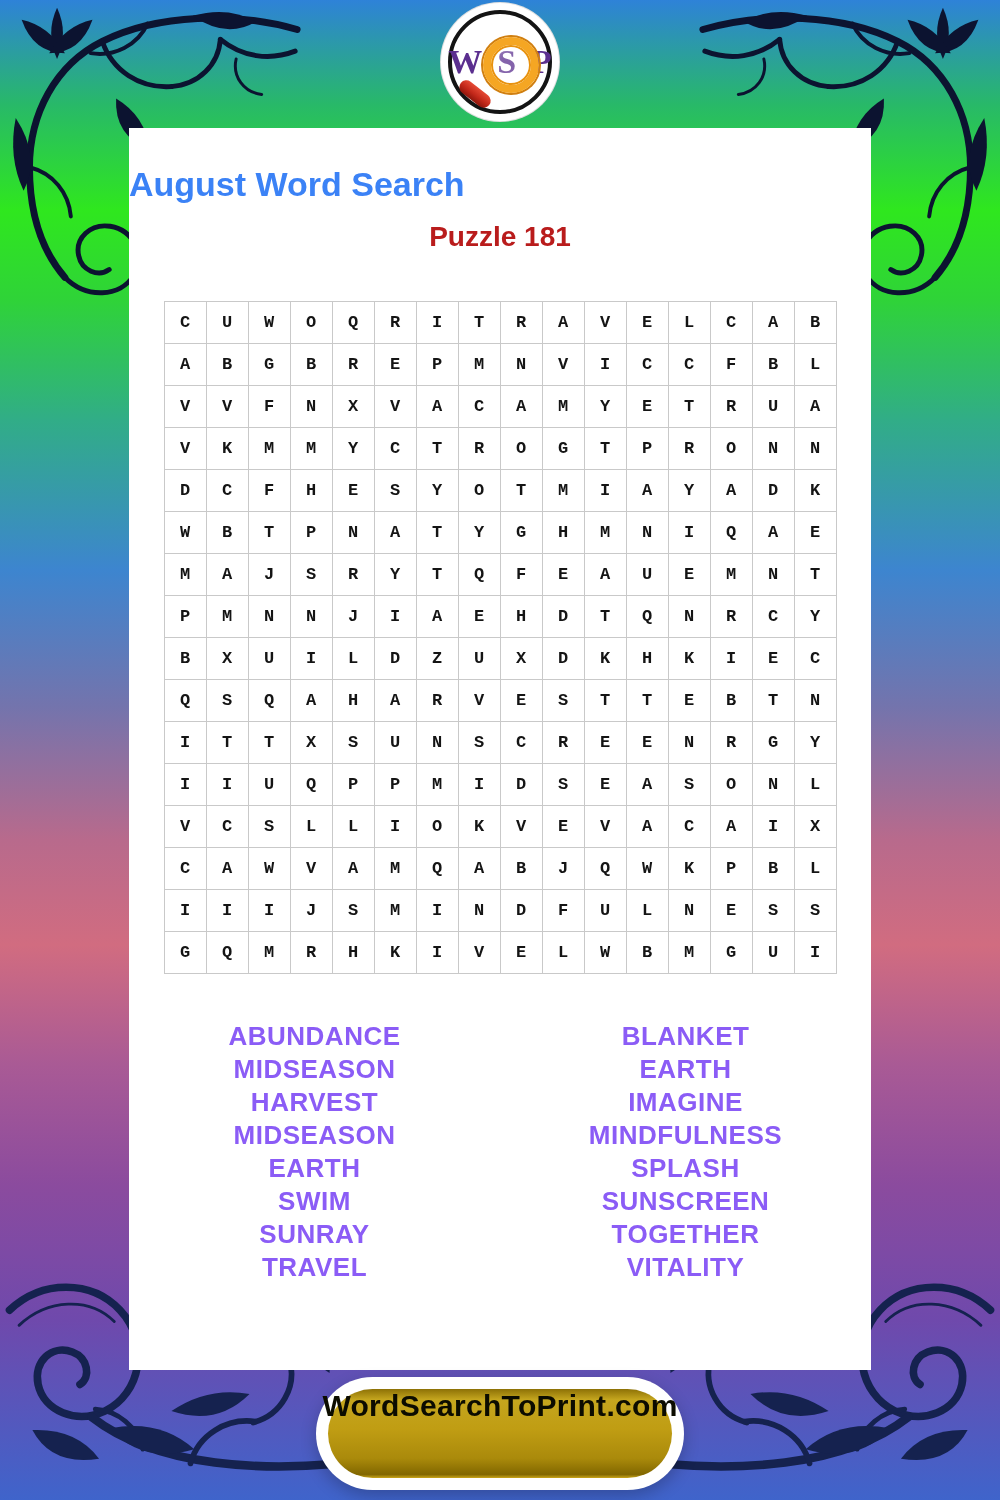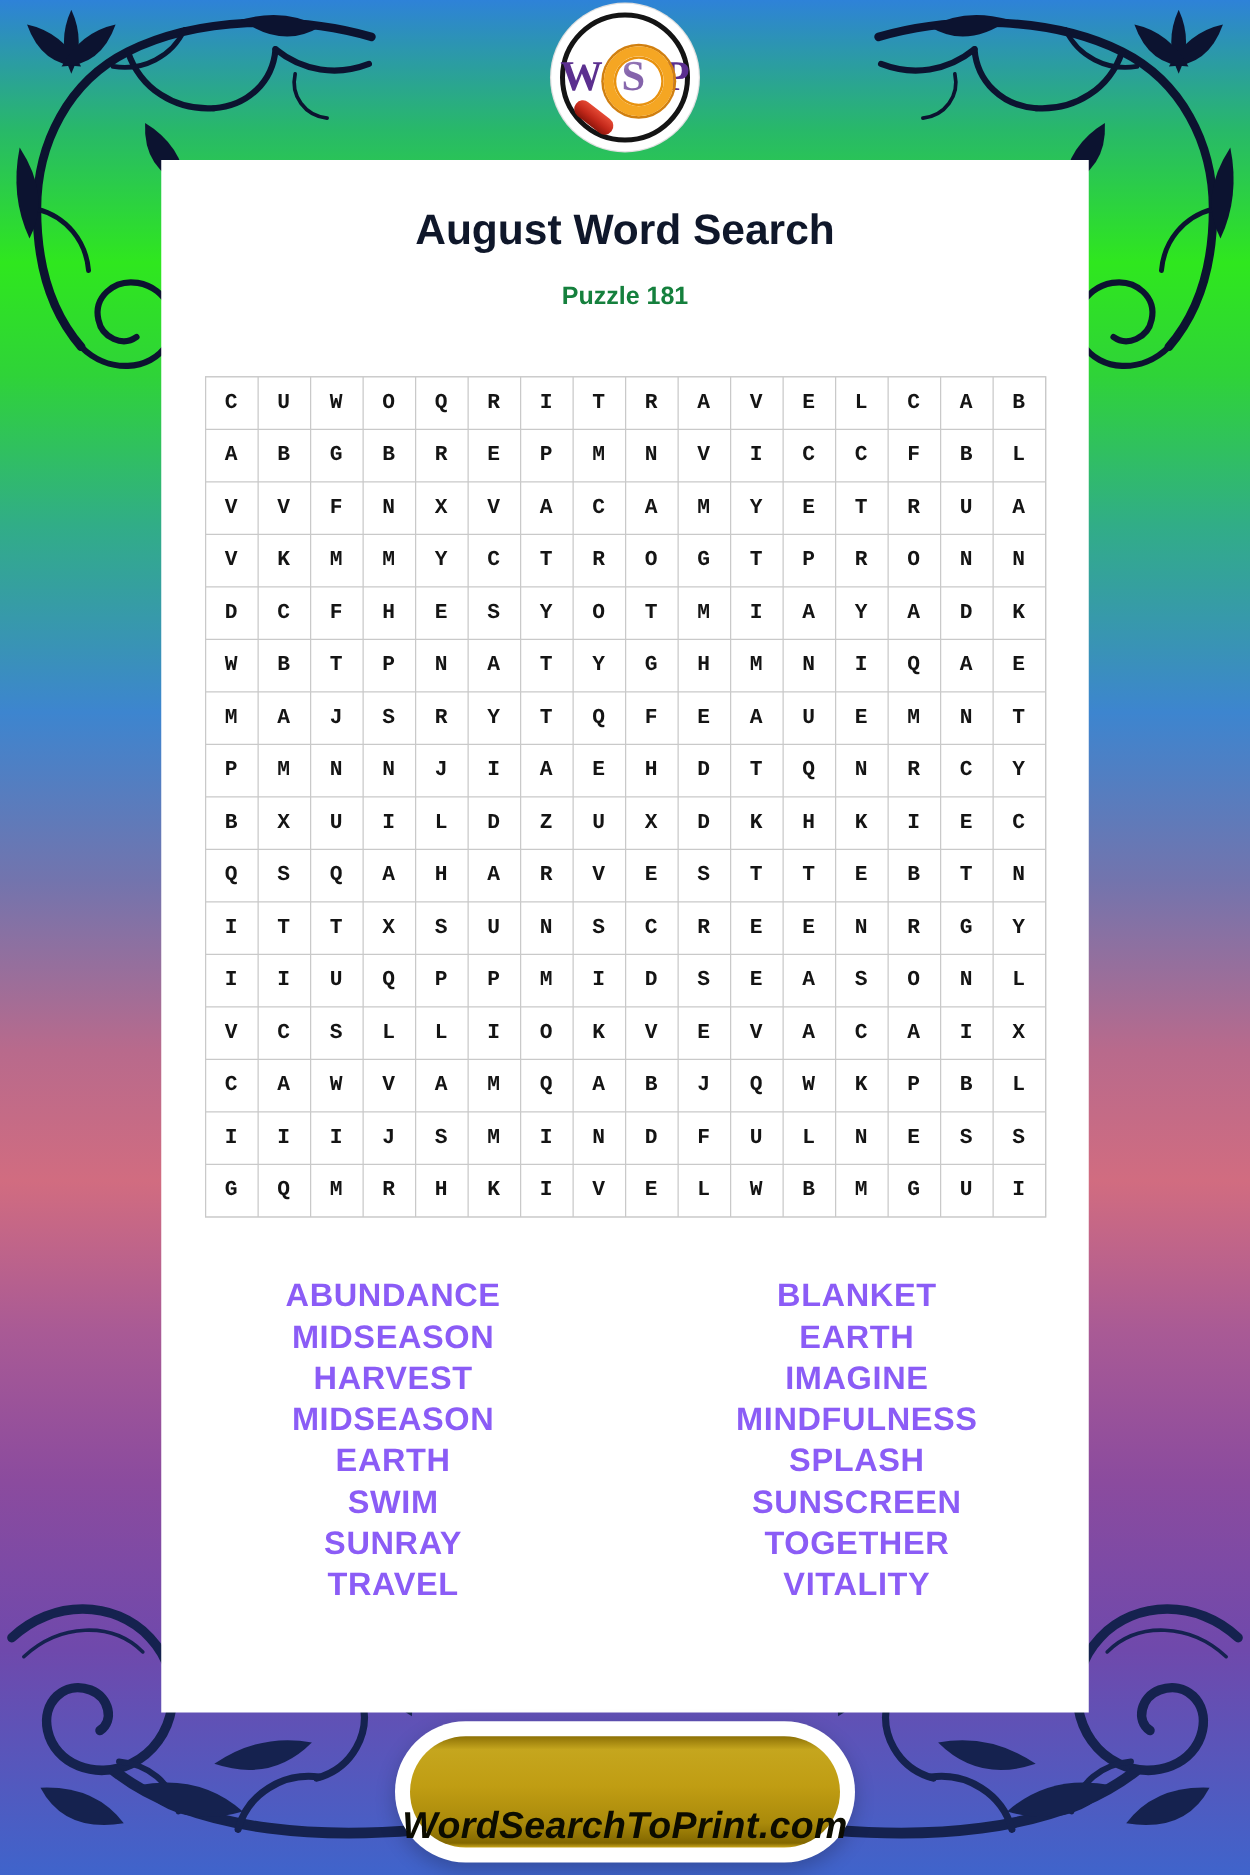--- a/index.html
+++ b/index.html
@@ -26,26 +26,26 @@
   .corner.tr{right:0;top:0;width:305px;height:305px;transform:scaleX(-1);}
   .corner.bl{left:0;bottom:0;width:400px;height:235px;}
   .corner.br{right:0;bottom:0;width:400px;height:235px;transform:scaleX(-1);}
 
   
   .card{
     position:absolute;left:129px;top:128px;width:742px;height:1242px;
     background:#ffffff;
   }
   .title{
-    margin:36px 0 0 0;text-align:center;
-    font-size:34px;line-height:40px;font-weight:bold;color:#0f172a;
+    margin:36px 0 0 0;
+    font-size:34px;line-height:40px;font-weight:bold;color:#3b82f6;
   }
   .subtitle{
     margin:16px 0 0 0;text-align:center;
-    font-size:20px;line-height:34px;font-weight:bold;color:#15803d;
+    font-size:28px;line-height:34px;font-weight:bold;color:#b91c1c;
   }
   .grid{
     display:grid;grid-template-columns:repeat(16,41px);grid-auto-rows:41px;
     gap:1px;background:#c9c9c9;border:1px solid #c9c9c9;
     width:fit-content;margin:47px auto 0 auto;
   }
   .cell{
     background:#ffffff;display:flex;align-items:center;justify-content:center;
     font-family:"Liberation Mono",monospace;font-weight:bold;font-size:17px;color:#141414;
   }
@@ -85,23 +85,22 @@
 
   
   .footer-pill{
     position:absolute;left:50%;top:1377px;transform:translateX(-50%);
     width:368px;height:113px;border-radius:57px;background:#ffffff;
     box-shadow:0 6px 16px rgba(0,0,0,.22);
   }
   .footer-btn{
     position:absolute;left:12px;top:12px;right:12px;bottom:12px;border-radius:45px;
     background:linear-gradient(180deg,#8d7106 0%,#c5a61e 12%,#c09d13 45%,#aa8a0b 78%,#826700 96%,#caa61a 100%);
-    display:flex;align-items:flex-end;justify-content:center;
+    display:flex;align-items:flex-start;justify-content:center;
     cursor:pointer;
-    font-style:italic;
   }
   .footer-btn span{
     font-size:30px;font-weight:bold;color:#0c0c00;letter-spacing:0.3px;
   }
 </style>
 </head>
 <body>
 
 <div class="page">
 

